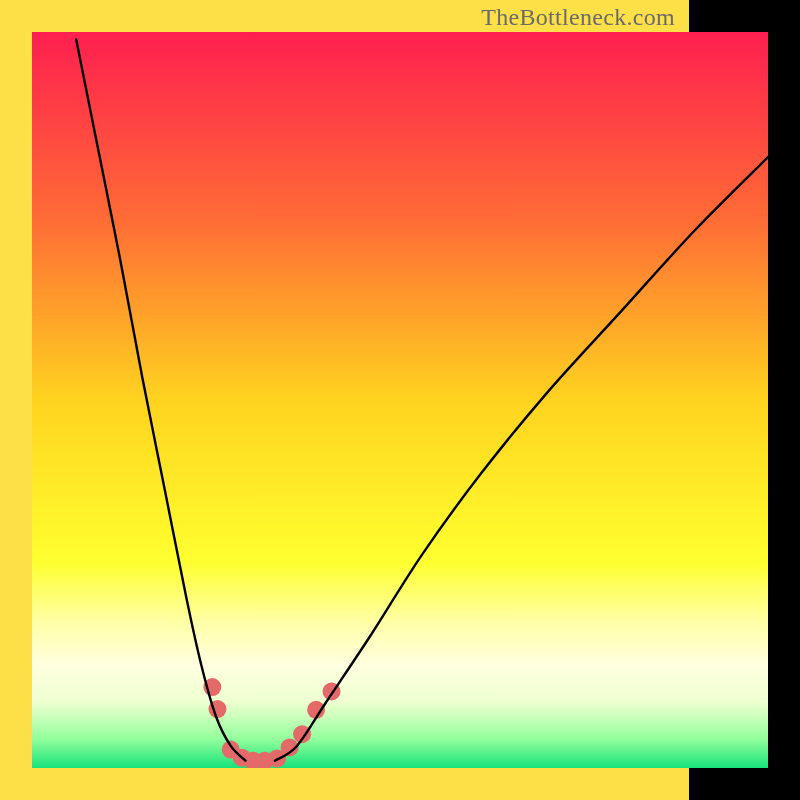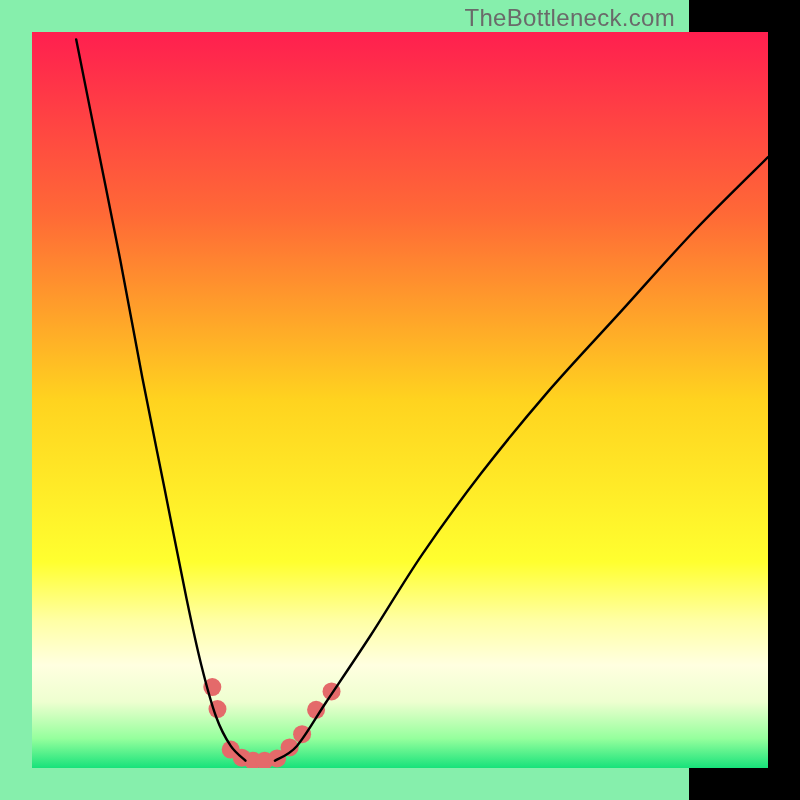--- a/index.html
+++ b/index.html
@@ -10,21 +10,22 @@
     overflow: hidden;
     background: #000;
     font-family: Arial, Helvetica, sans-serif;
   }
   .frame {
     position: absolute;
     top: 0;
     left: 0;
     width: 689px;
     height: 800px;
-    background: #86efac;
+    background: #fde047;
+    font-family: Liberation Serif, serif;
   }
   .plot-area {
     position: absolute;
     top: 32px;
     left: 32px;
     width: 736px;
     height: 736px;
     overflow: hidden;
   }
   .plot-area svg {

